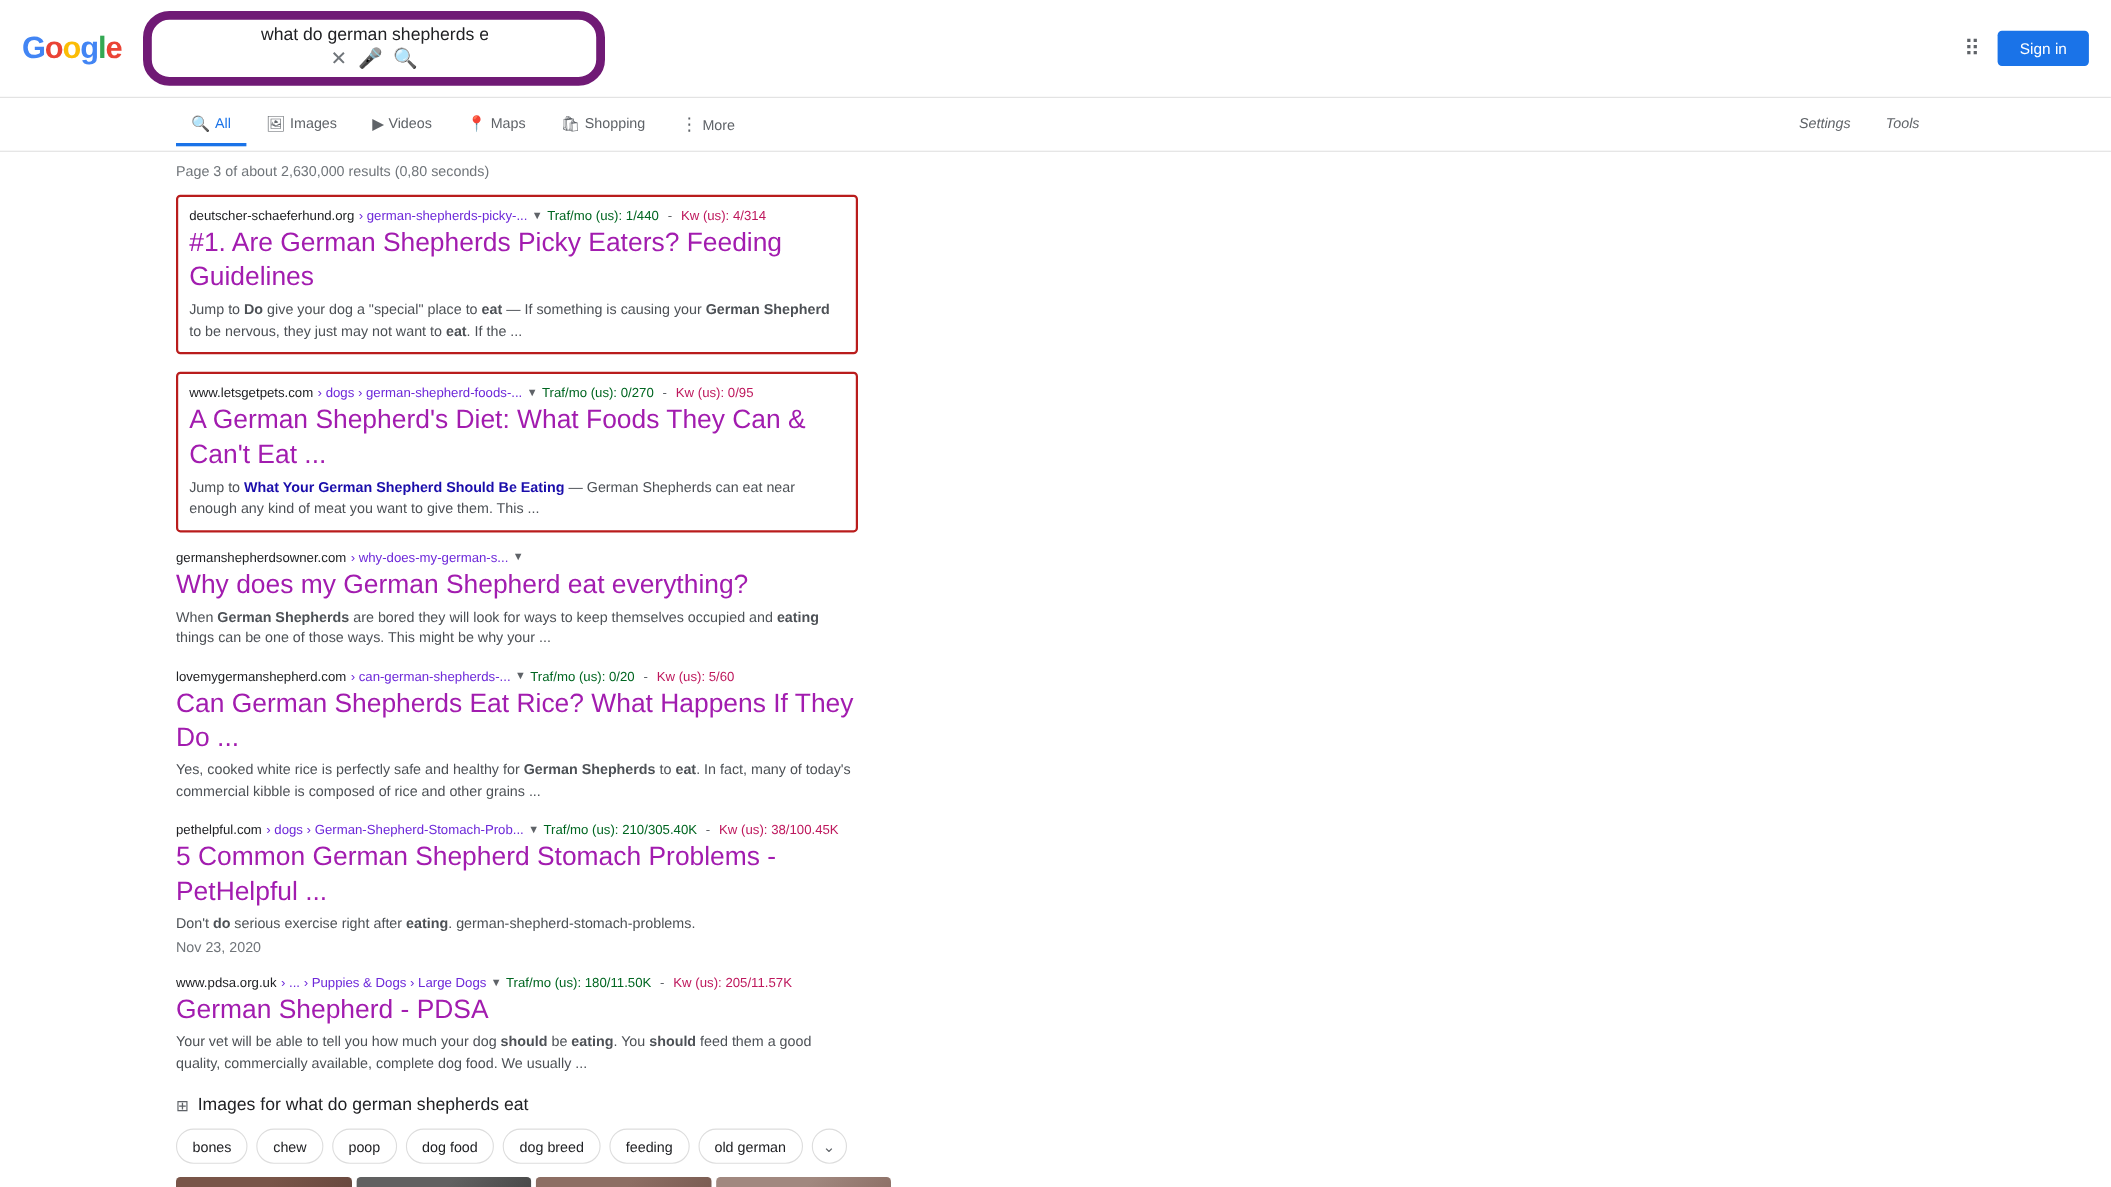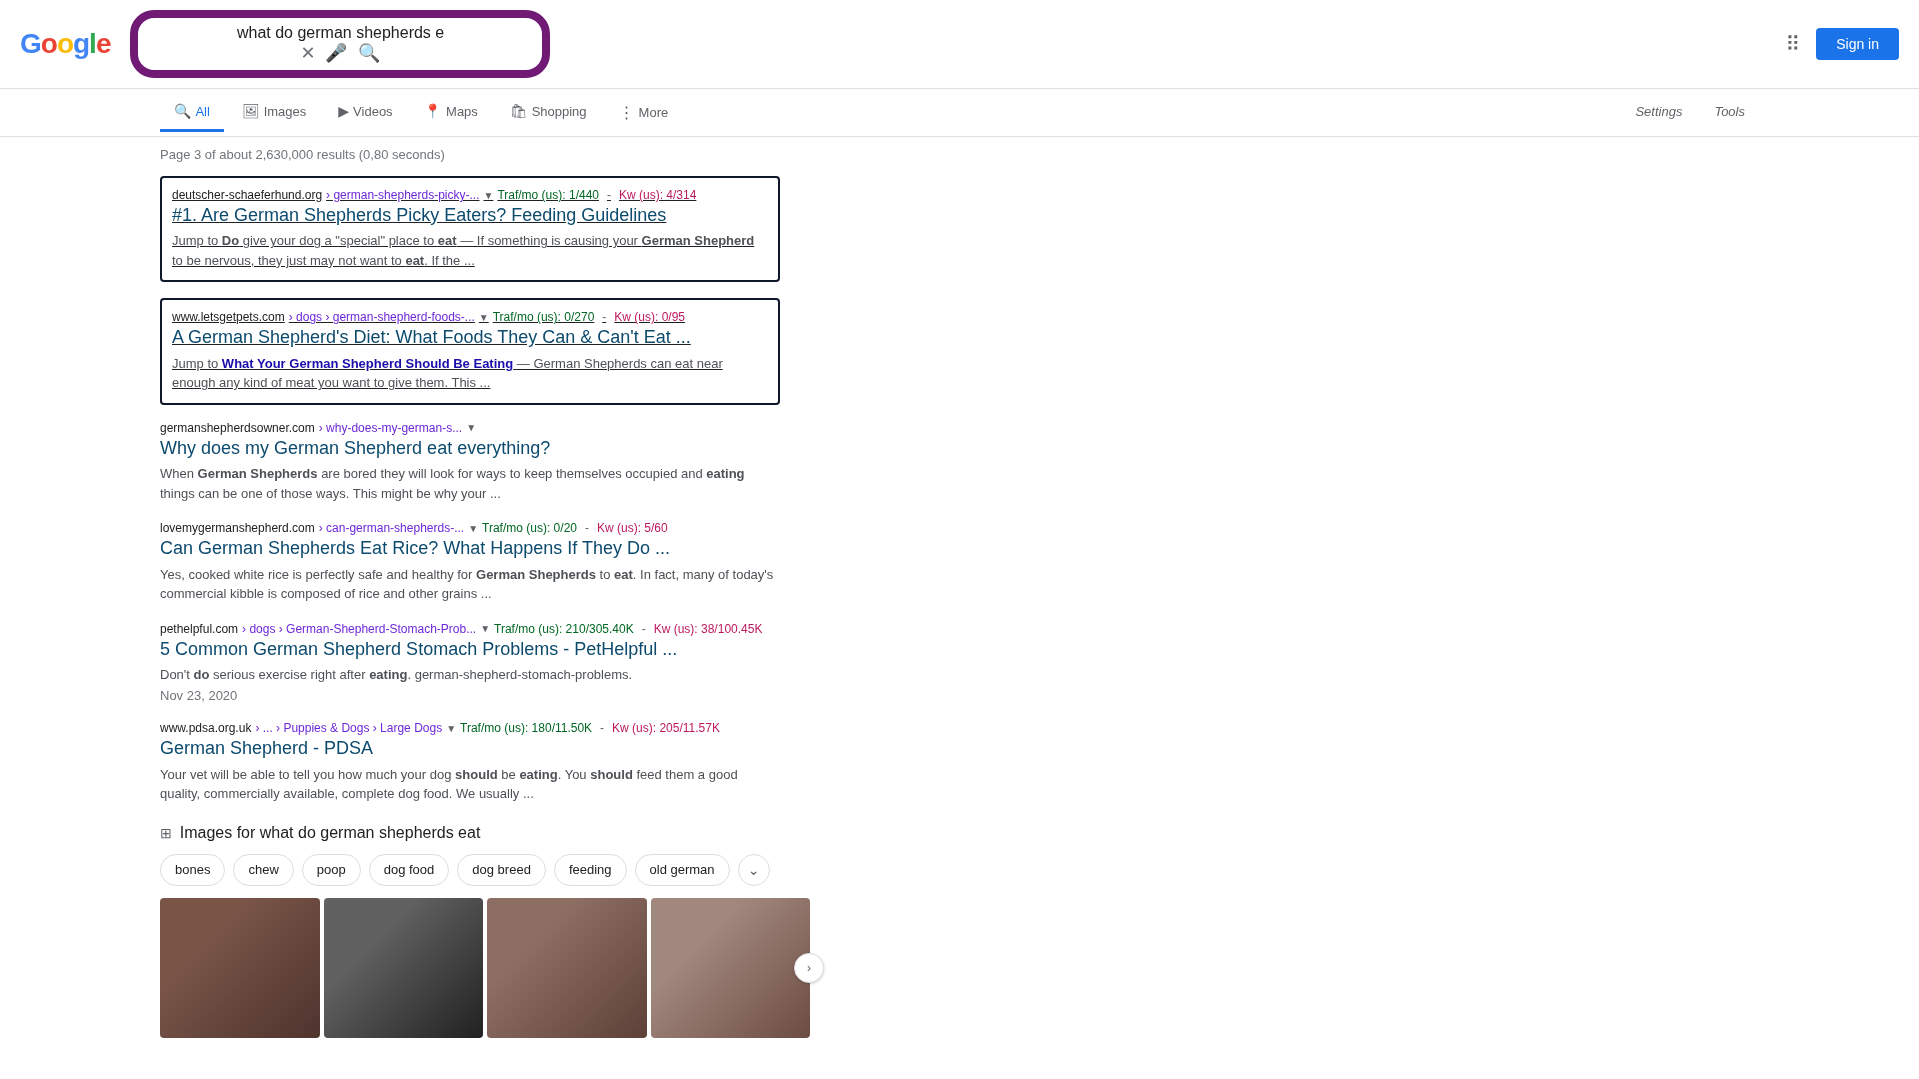--- a/index.html
+++ b/index.html
@@ -34,28 +34,28 @@
     .nav-tab-more { display: flex; align-items: center; gap: 4px; padding: 10px 14px; font-size: 13px; color: #5f6368; cursor: pointer; }
     .nav-right { margin-left: auto; display: flex; gap: 4px; }
     .nav-right a { padding: 10px 14px; font-size: 13px; color: #5f6368; cursor: pointer; text-decoration: none; font-style: italic; }
 
     
     .main { padding: 0 160px; }
     .results-info { font-size: 13px; color: #70757a; padding: 10px 0 14px; }
 
     
     .result-card { margin-bottom: 18px; max-width: 620px; }
-    .result-card.highlighted { border: 2px solid #0f172a; border-radius: 4px; padding: 10px; margin-bottom: 16px; text-decoration: underline; }
+    .result-card.highlighted { border: 2px solid #b91c1c; border-radius: 4px; padding: 10px; margin-bottom: 16px; }
 
     .result-url { font-size: 12px; color: #202124; display: flex; align-items: center; gap: 4px; margin-bottom: 2px; }
     .result-url .domain { color: #202124; }
     .result-url .path { color: #6d28d9; }
     .arrow-btn { background: none; border: none; cursor: pointer; color: #5f6368; font-size: 10px; }
 
-    .result-title { font-size: 18px; color: #0c4a6e; text-decoration: none; display: block; margin-bottom: 4px; line-height: 1.3; }
+    .result-title { font-size: 24px; color: #a21caf; text-decoration: none; display: block; margin-bottom: 4px; line-height: 1.3; }
 
     .result-snippet { font-size: 13px; color: #4d5156; line-height: 1.5; }
     .result-snippet .bold { font-weight: bold; }
     .result-snippet .highlight { color: #1a0dab; }
     .result-date { font-size: 13px; color: #70757a; margin-top: 4px; }
 
     
     .images-section { max-width: 650px; margin-top: 20px; }
     .images-header { display: flex; align-items: center; gap: 8px; font-size: 16px; color: #202124; margin-bottom: 12px; }
     .images-header-icon { color: #5f6368; font-size: 14px; }

